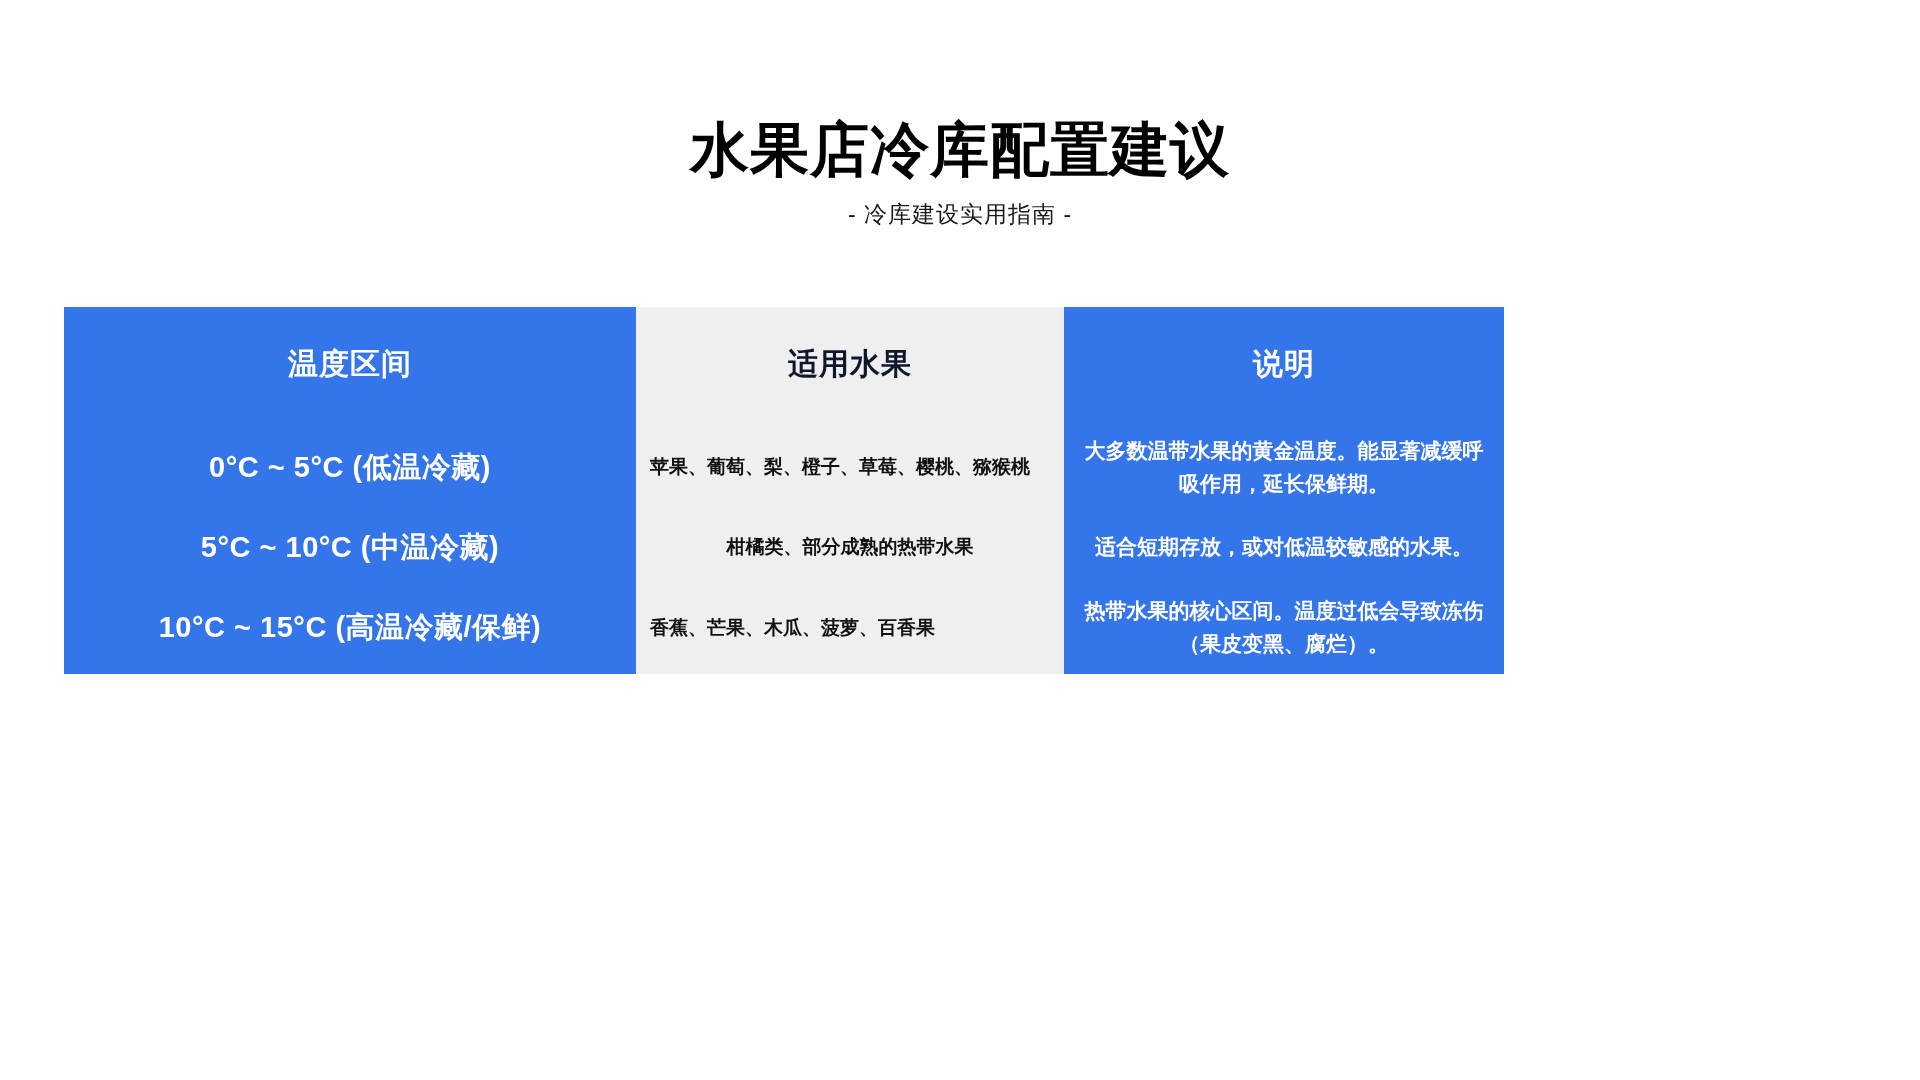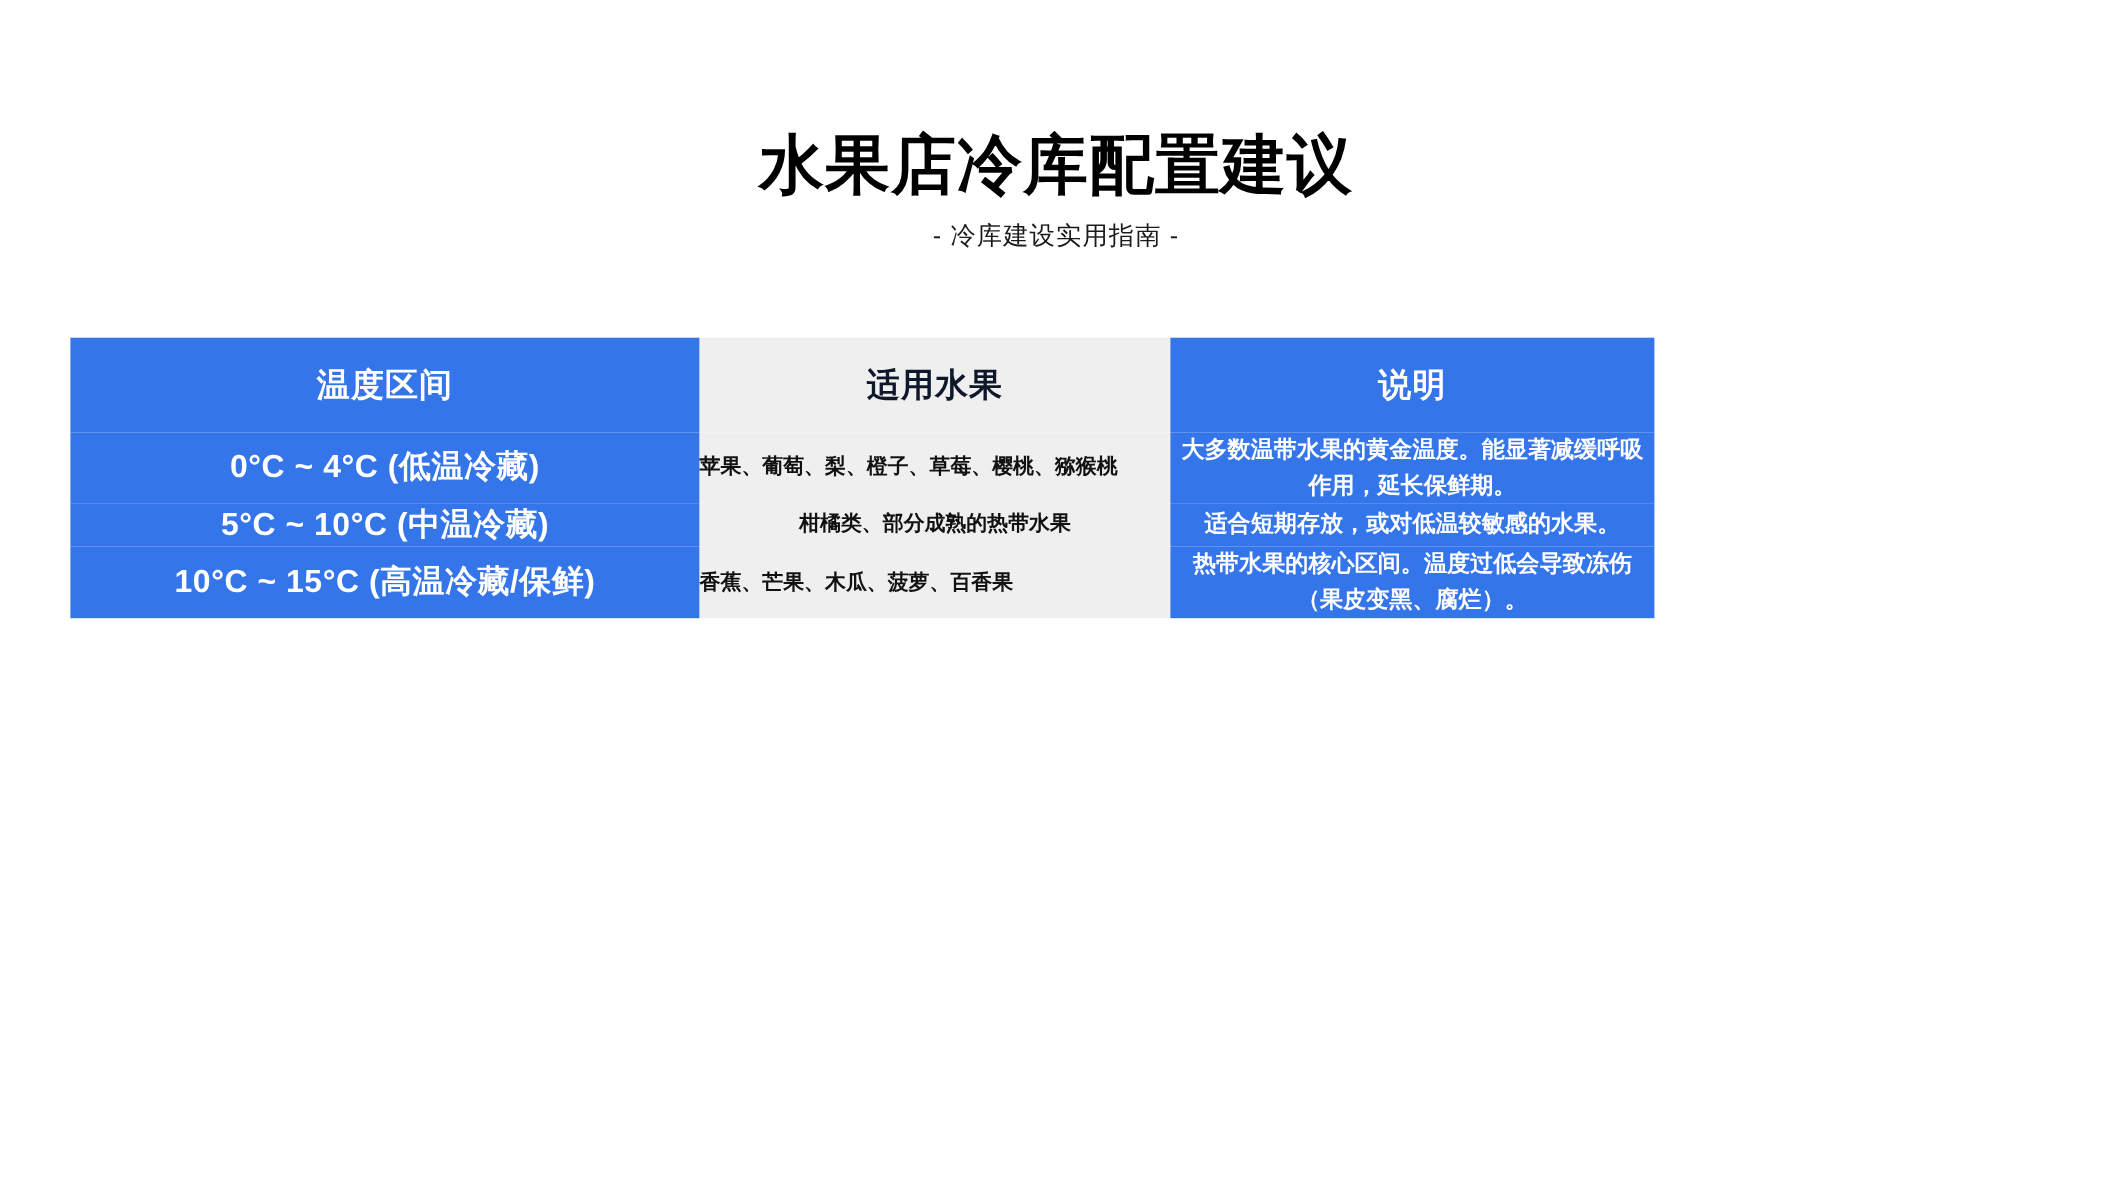--- a/index.html
+++ b/index.html
@@ -59,21 +59,21 @@
     border-spacing: 0;
     width: 1440px;
     table-layout: fixed;
   }
   table.matrix col.c1 { width: 572px; }
   table.matrix col.c2 { width: 428px; }
   table.matrix col.c3 { width: 440px; }
 
   .matrix th, .matrix td {
     vertical-align: middle;
-    padding: 0;
+    padding: 14px;
     border: 0;
   }
 
   
   .hdr-cell {
     height: 86px;
     text-align: center;
     font-size: 30px;
     font-weight: 700;
     letter-spacing: 1px;
@@ -153,21 +153,21 @@
       </colgroup>
       <thead>
         <tr>
           <th class="hdr-cell hdr-blue">温度区间</th>
           <th class="hdr-cell hdr-gray">适用水果</th>
           <th class="hdr-cell hdr-blue">说明</th>
         </tr>
       </thead>
       <tbody>
         <tr>
-          <td class="cell-temp">0°C ~ 4°C (低温冷藏)</td>
+          <td class="cell-temp">0°C ~ 5°C (低温冷藏)</td>
           <td class="cell-fruit">苹果、葡萄、梨、橙子、草莓、樱桃、猕猴桃</td>
           <td class="cell-note">大多数温带水果的黄金温度。能显著减缓呼吸作用，延长保鲜期。</td>
         </tr>
         <tr>
           <td class="cell-temp">5°C ~ 10°C (中温冷藏)</td>
           <td class="cell-fruit center">柑橘类、部分成熟的热带水果</td>
           <td class="cell-note">适合短期存放，或对低温较敏感的水果。</td>
         </tr>
         <tr class="last-row">
           <td class="cell-temp">10°C ~ 15°C (高温冷藏/保鲜)</td>

